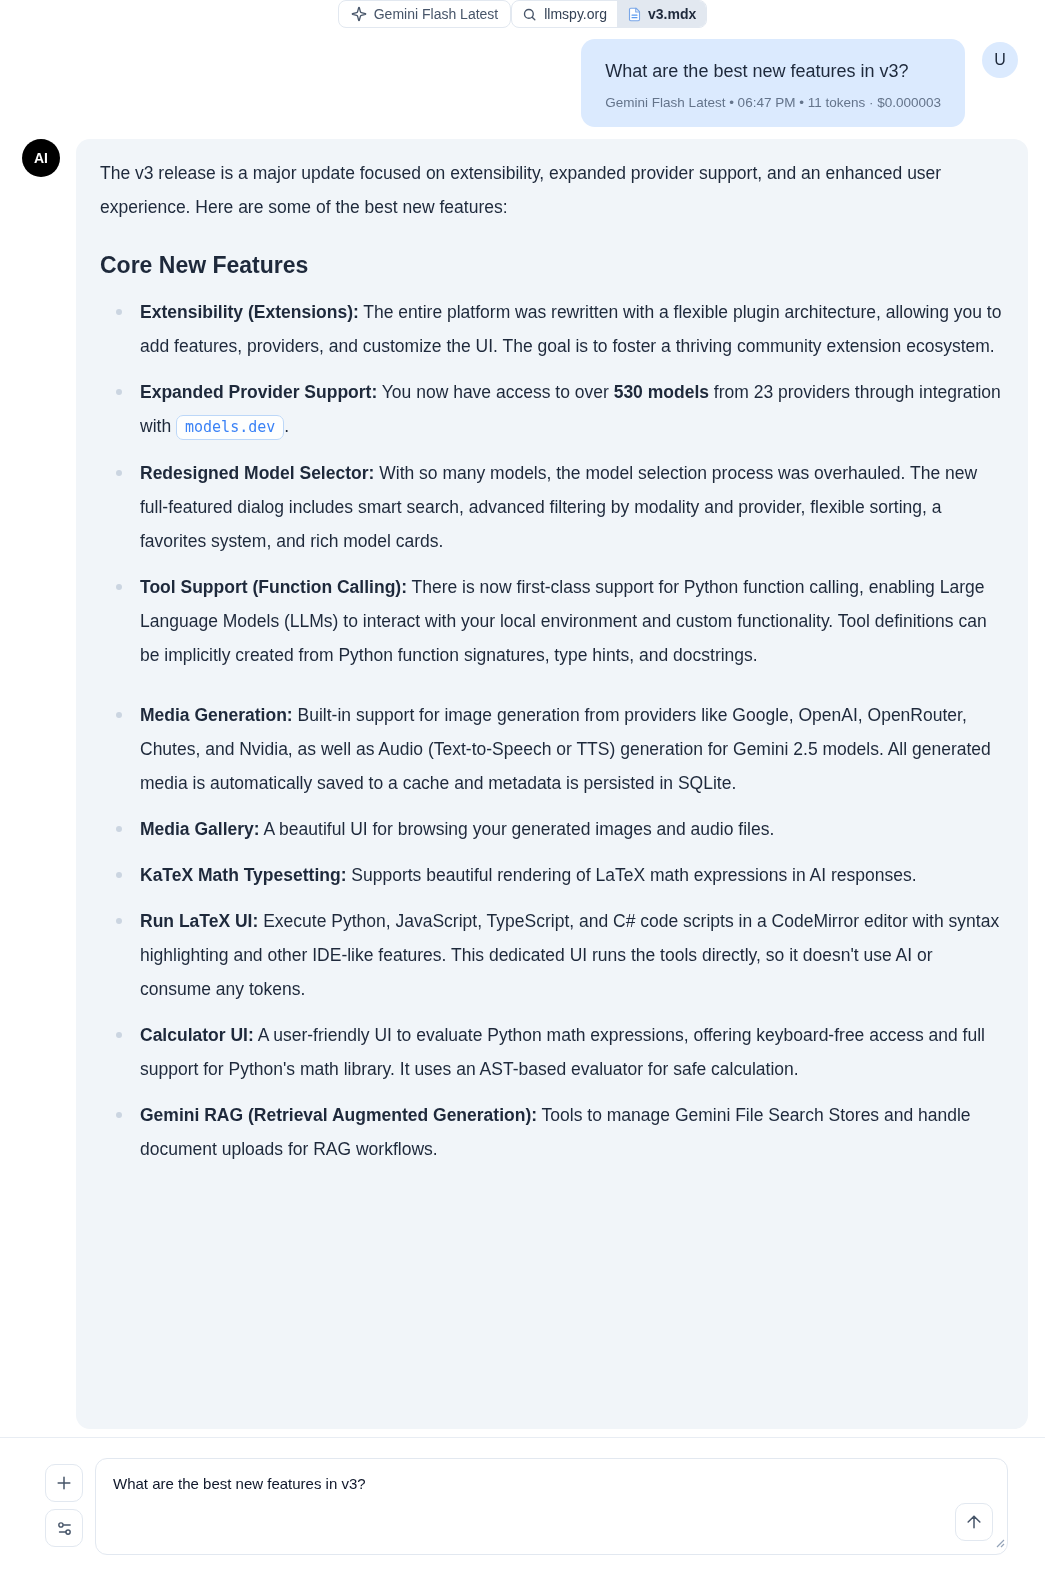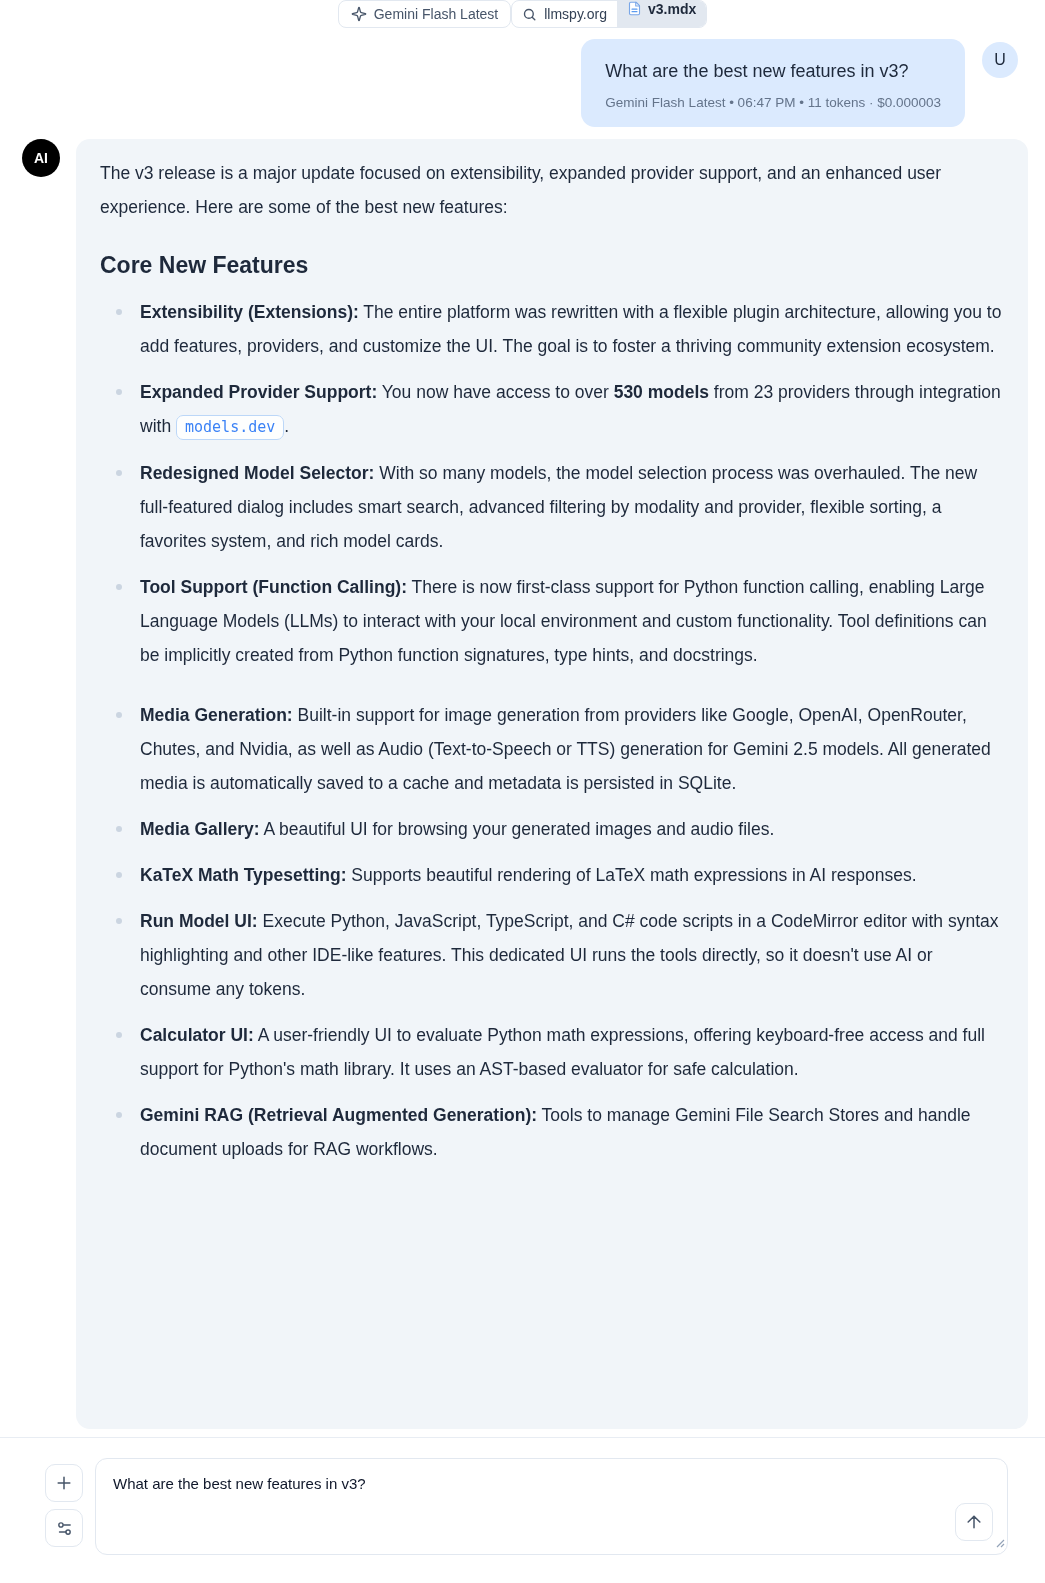--- a/index.html
+++ b/index.html
@@ -14,21 +14,21 @@
   .pills-row { display:flex; justify-content:center; align-items:center; gap:0; }
   .pill {
     display:inline-flex; align-items:center; height:28px;
     border:1px solid #e2e8f0; border-radius:8px; background:#fff;
     font-size:14px; color:#475569; cursor:pointer;
   }
   .pill-model { gap:7px; padding:0 12px; }
   .pill-split { padding:0; overflow:hidden; }
   .pill-left { display:inline-flex; align-items:center; gap:7px; padding:0 10px; color:#334155; height:100%; }
   .pill-right {
-    display:inline-flex; gap:6px; padding:0 10px;
+    display:inline-flex; align-items:center; gap:6px; padding:0 10px;
     background:#e2e8f0; height:100%; font-weight:700; color:#1e293b;
   }
   .pill svg { flex:0 0 auto; }
 
   
   .user-row { display:flex; justify-content:flex-end; align-items:flex-start; gap:17px; padding:11px 27px 0 0; }
   .user-bubble { background:#dbeafe; border-radius:14px; padding:19px 24px 17px; max-width:660px; }
   .user-text { font-size:18px; color:#1e293b; line-height:26px; }
   .user-meta { font-size:13.5px; color:#64748b; margin-top:11px; }
   .avatar {
@@ -139,21 +139,21 @@
           <li><span class="b">Extensibility (Extensions):</span><span> The entire platform was rewritten with a flexible plugin architecture, allowing you to add features, providers, and customize the UI. The goal is to foster a thriving community extension ecosystem.</span></li>
           <li><span class="b">Expanded Provider Support:</span><span> You now have access to over </span><span class="b">530 models</span><span> from 23 providers through integration with </span><a class="code-link">models.dev</a><span>.</span></li>
           <li><span class="b">Redesigned Model Selector:</span><span> With so many models, the model selection process was overhauled. The new full-featured dialog includes smart search, advanced filtering by modality and provider, flexible sorting, a favorites system, and rich model cards.</span></li>
           <li><span class="b">Tool Support (Function Calling):</span><span> There is now first-class support for Python function calling, enabling Large Language Models (LLMs) to interact with your local environment and custom functionality. Tool definitions can be implicitly created from Python function signatures, type hints, and docstrings.</span></li>
         </ul>
 
         <ul>
           <li><span class="b">Media Generation:</span><span> Built-in support for image generation from providers like Google, OpenAI, OpenRouter, Chutes, and Nvidia, as well as Audio (Text-to-Speech or TTS) generation for Gemini 2.5 models. All generated media is automatically saved to a cache and metadata is persisted in SQLite.</span></li>
           <li><span class="b">Media Gallery:</span><span> A beautiful UI for browsing your generated images and audio files.</span></li>
           <li><span class="b">KaTeX Math Typesetting:</span><span> Supports beautiful rendering of LaTeX math expressions in AI responses.</span></li>
-          <li><span class="b">Run Model UI:</span><span> Execute Python, JavaScript, TypeScript, and C# code scripts in a CodeMirror editor with syntax highlighting and other IDE-like features. This dedicated UI runs the tools directly, so it doesn't use AI or consume any tokens.</span></li>
+          <li><span class="b">Run LaTeX UI:</span><span> Execute Python, JavaScript, TypeScript, and C# code scripts in a CodeMirror editor with syntax highlighting and other IDE-like features. This dedicated UI runs the tools directly, so it doesn't use AI or consume any tokens.</span></li>
           <li><span class="b">Calculator UI:</span><span> A user-friendly UI to evaluate Python math expressions, offering keyboard-free access and full support for Python's math library. It uses an AST-based evaluator for safe calculation.</span></li>
           <li><span class="b">Gemini RAG (Retrieval Augmented Generation):</span><span> Tools to manage Gemini File Search Stores and handle document uploads for RAG workflows.</span></li>
         </ul>
       </div>
     </div>
   </div>
 
   <div class="composer">
     <div class="side-buttons">
       <button class="icon-btn">

